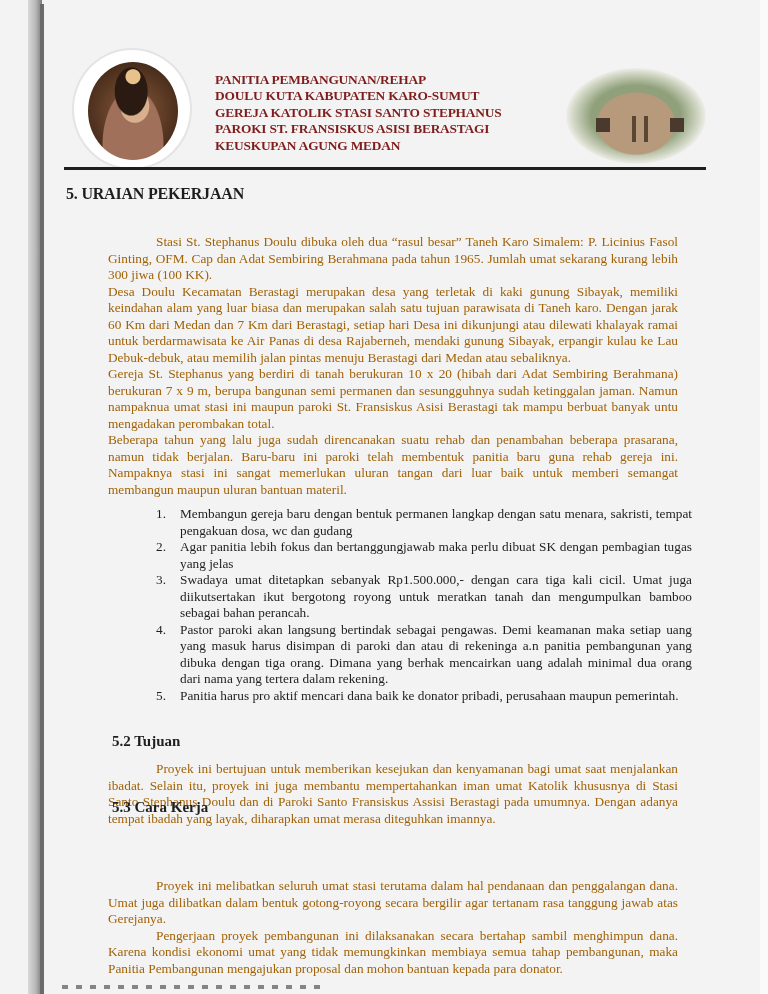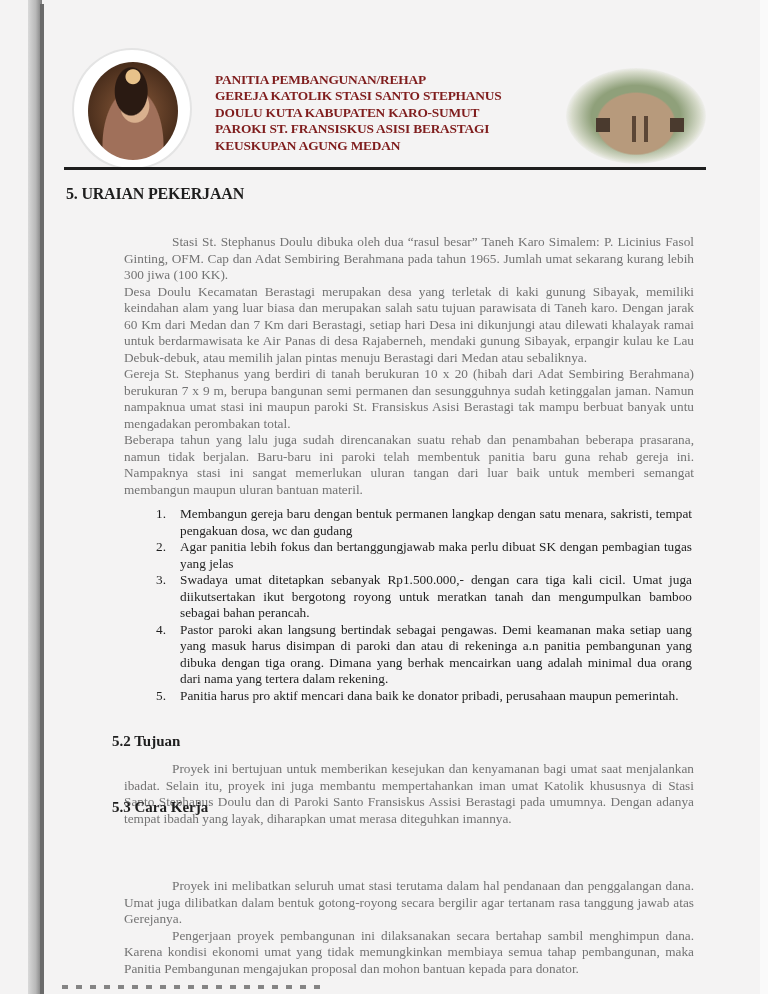--- a/index.html
+++ b/index.html
@@ -54,22 +54,22 @@
   .header-title div { white-space:nowrap; }
   .header-rule {
     position:absolute; left:64px; top:167px; width:642px; height:3px; background:#1e1e1e;
   }
   
   .section-heading {
     position:absolute; left:66px; top:185px; font-weight:bold; font-size:16px; color:#1e1e1e;
     letter-spacing:-0.2px;
   }
   .text-block {
-    position:absolute; left:124px; width:570px;
-    font-size:13.3px; line-height:16.5px; text-align:justify; color:#737373;
+    position:absolute; left:108px; width:570px;
+    font-size:13.3px; line-height:16.5px; text-align:justify; color:#a16207;
   }
   .text-block p { margin:0; }
   .indent { text-indent:48px; }
   .block1 { top:234px; }
   .numbered-list {
     position:absolute; left:156px; top:506px; width:536px; margin:0; padding:0; list-style:none;
     font-size:13.3px; line-height:16.5px; color:#1e1e1e;
   }
   .numbered-list li { position:relative; padding-left:24px; text-align:justify; margin-bottom:0; }
   .numbered-list li .num { position:absolute; left:0; top:0; }
@@ -92,22 +92,22 @@
 <div class="page-shade"></div>
 <div class="binder-line"></div>
 <div class="right-edge"></div>
 
 <div class="logo-left">
   <div class="portrait"></div>
 </div>
 
 <div class="header-title">
   <div>PANITIA PEMBANGUNAN/REHAP</div>
+  <div>DOULU KUTA KABUPATEN KARO-SUMUT</div>
   <div>GEREJA KATOLIK STASI SANTO STEPHANUS</div>
-  <div>DOULU KUTA KABUPATEN KARO-SUMUT</div>
   <div>PAROKI ST. FRANSISKUS ASISI BERASTAGI</div>
   <div>KEUSKUPAN AGUNG MEDAN</div>
 </div>
 
 <div class="logo-right"></div>
 
 <div class="header-rule"></div>
 
 <div class="section-heading">5. URAIAN PEKERJAAN</div>
 

